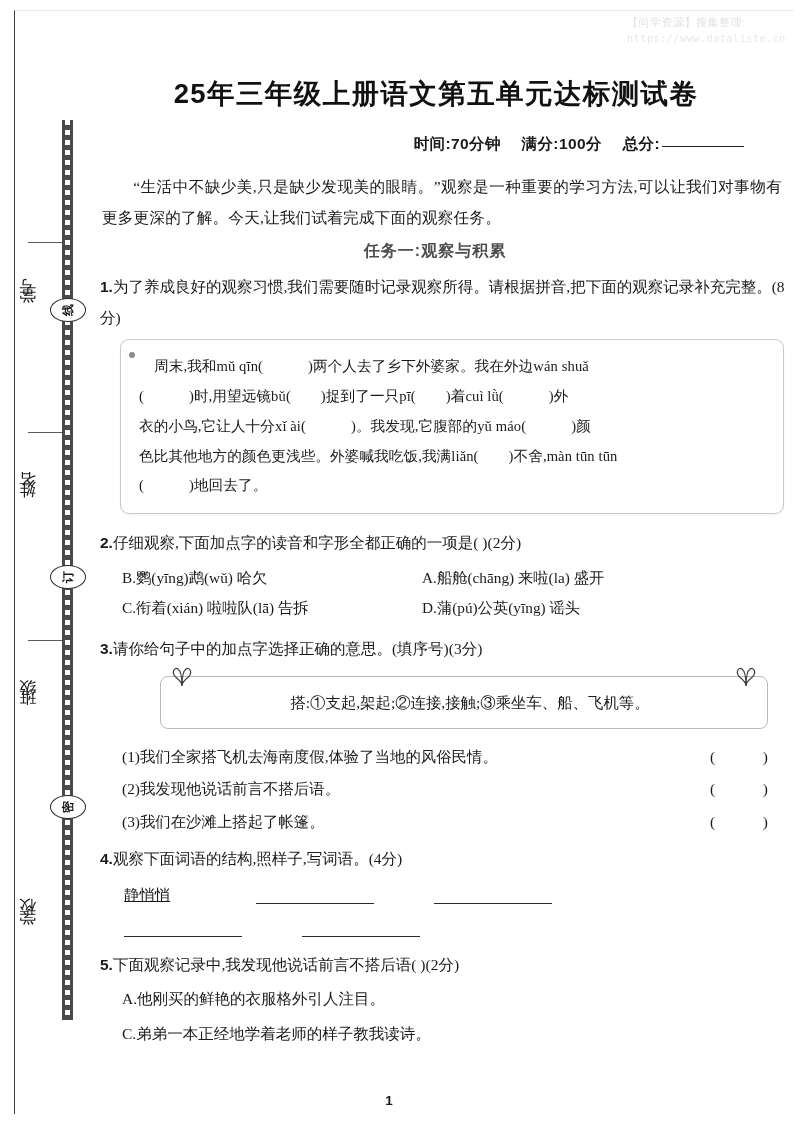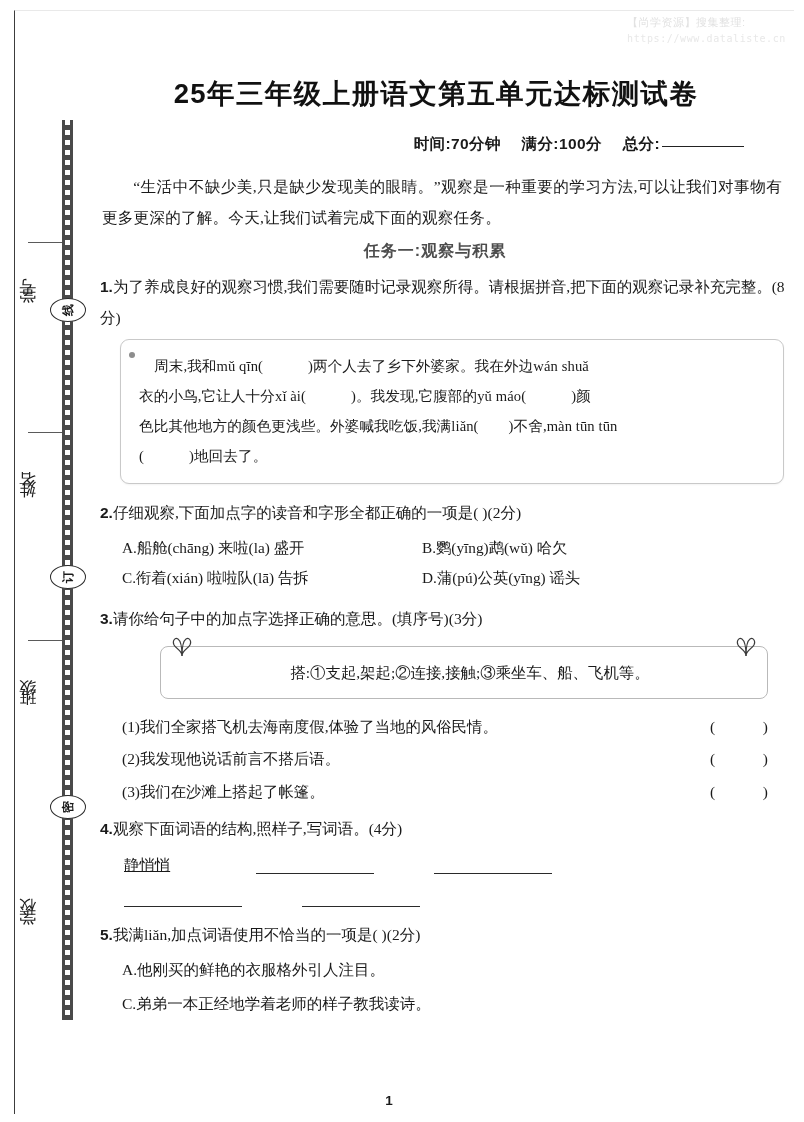--- a/index.html
+++ b/index.html
@@ -284,31 +284,32 @@
 
   <h2 class="task-heading">任务一:观察与积累</h2>
 
   <div class="q">
     <span class="q-num">1.</span><span class="q-body">为了养成良好的观察习惯,我们需要随时记录观察所得。请根据拼音,把下面的观察记录补充完整。(8分)</span>
   </div>
 
   <div id="pinyin-box">
     <div class="bullet"></div>
     <div class="pline">    周末,我和mǔ qīn(            )两个人去了乡下外婆家。我在外边wán shuǎ</div>
+    <div class="pline">(            )时,用望远镜bǔ(        )捉到了一只pī(        )着cuì lǜ(            )外</div>
     <div class="pline">衣的小鸟,它让人十分xǐ ài(            )。我发现,它腹部的yǔ máo(            )颜</div>
     <div class="pline">色比其他地方的颜色更浅些。外婆喊我吃饭,我满liǎn(        )不舍,màn tūn tūn</div>
     <div class="pline">(            )地回去了。</div>
   </div>
 
   <div class="q">
     <span class="q-num">2.</span><span class="q-body">仔细观察,下面加点字的读音和字形全都正确的一项是(     )(2分)</span>
   </div>
   <div class="opt-grid">
+    <div class="opt"><span class="olab">B.</span><span>鹦(yīng)鹉(wǔ)   哈欠</span></div>
     <div class="opt"><span class="olab">A.</span><span>船舱(chāng)   来啦(la)    盛开</span></div>
-    <div class="opt"><span class="olab">B.</span><span>鹦(yīng)鹉(wǔ)   哈欠</span></div>
     <div class="opt"><span class="olab">C.</span><span>衔着(xián)   啦啦队(lā)   告拆</span></div>
     <div class="opt"><span class="olab">D.</span><span>蒲(pú)公英(yīng)   谣头</span></div>
   </div>
 
   <div class="q" style="margin-top:10px;">
     <span class="q-num">3.</span><span class="q-body">请你给句子中的加点字选择正确的意思。(填序号)(3分)</span>
   </div>
 
   <div id="def-box">
     <svg class="bow left" viewBox="0 0 26 22">
@@ -346,21 +347,21 @@
       <div class="w-line"></div>
       <div class="w-line"></div>
     </div>
     <div class="wordrow">
       <div class="w-line"></div>
       <div class="w-line"></div>
     </div>
   </div>
 
   <div class="q" style="margin-top:6px;">
-    <span class="q-num">5.</span><span class="q-body">我满liǎn,加点词语使用不恰当的一项是(     )(2分)</span>
+    <span class="q-num">5.</span><span class="q-body">下面观察记录中,我发现他说话前言不搭后语(     )(2分)</span>
   </div>
   <div style="margin-left:22px;">
     <div class="q"><span>A.他刚买的鲜艳的衣服格外引人注目。</span></div>
     <div class="q"><span>C.弟弟一本正经地学着老师的样子教我读诗。</span></div>
   </div>
 
 </div>
 
 <div id="page-no">1</div>
 

